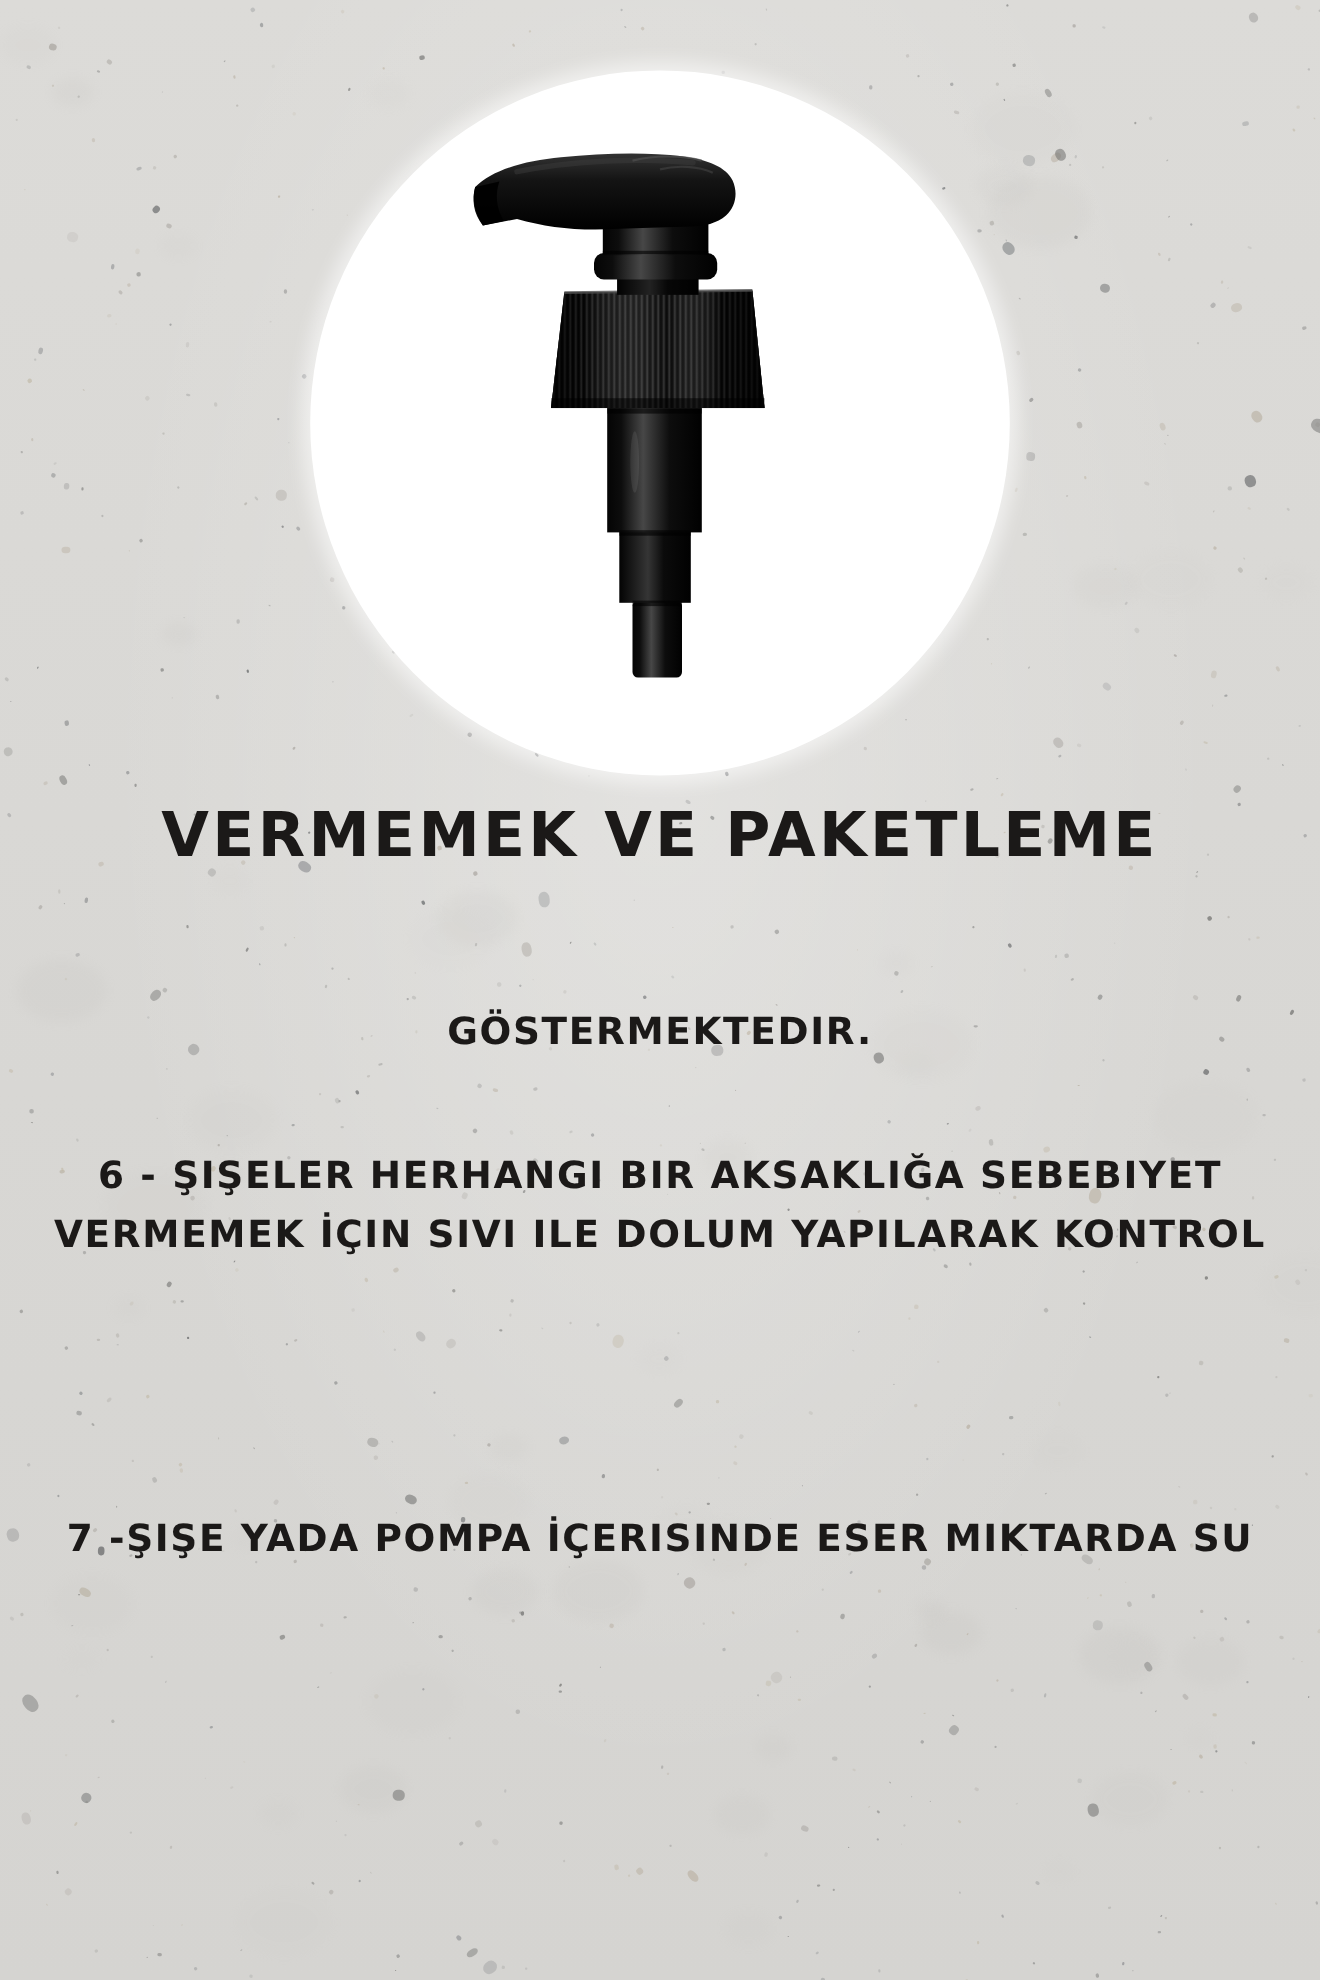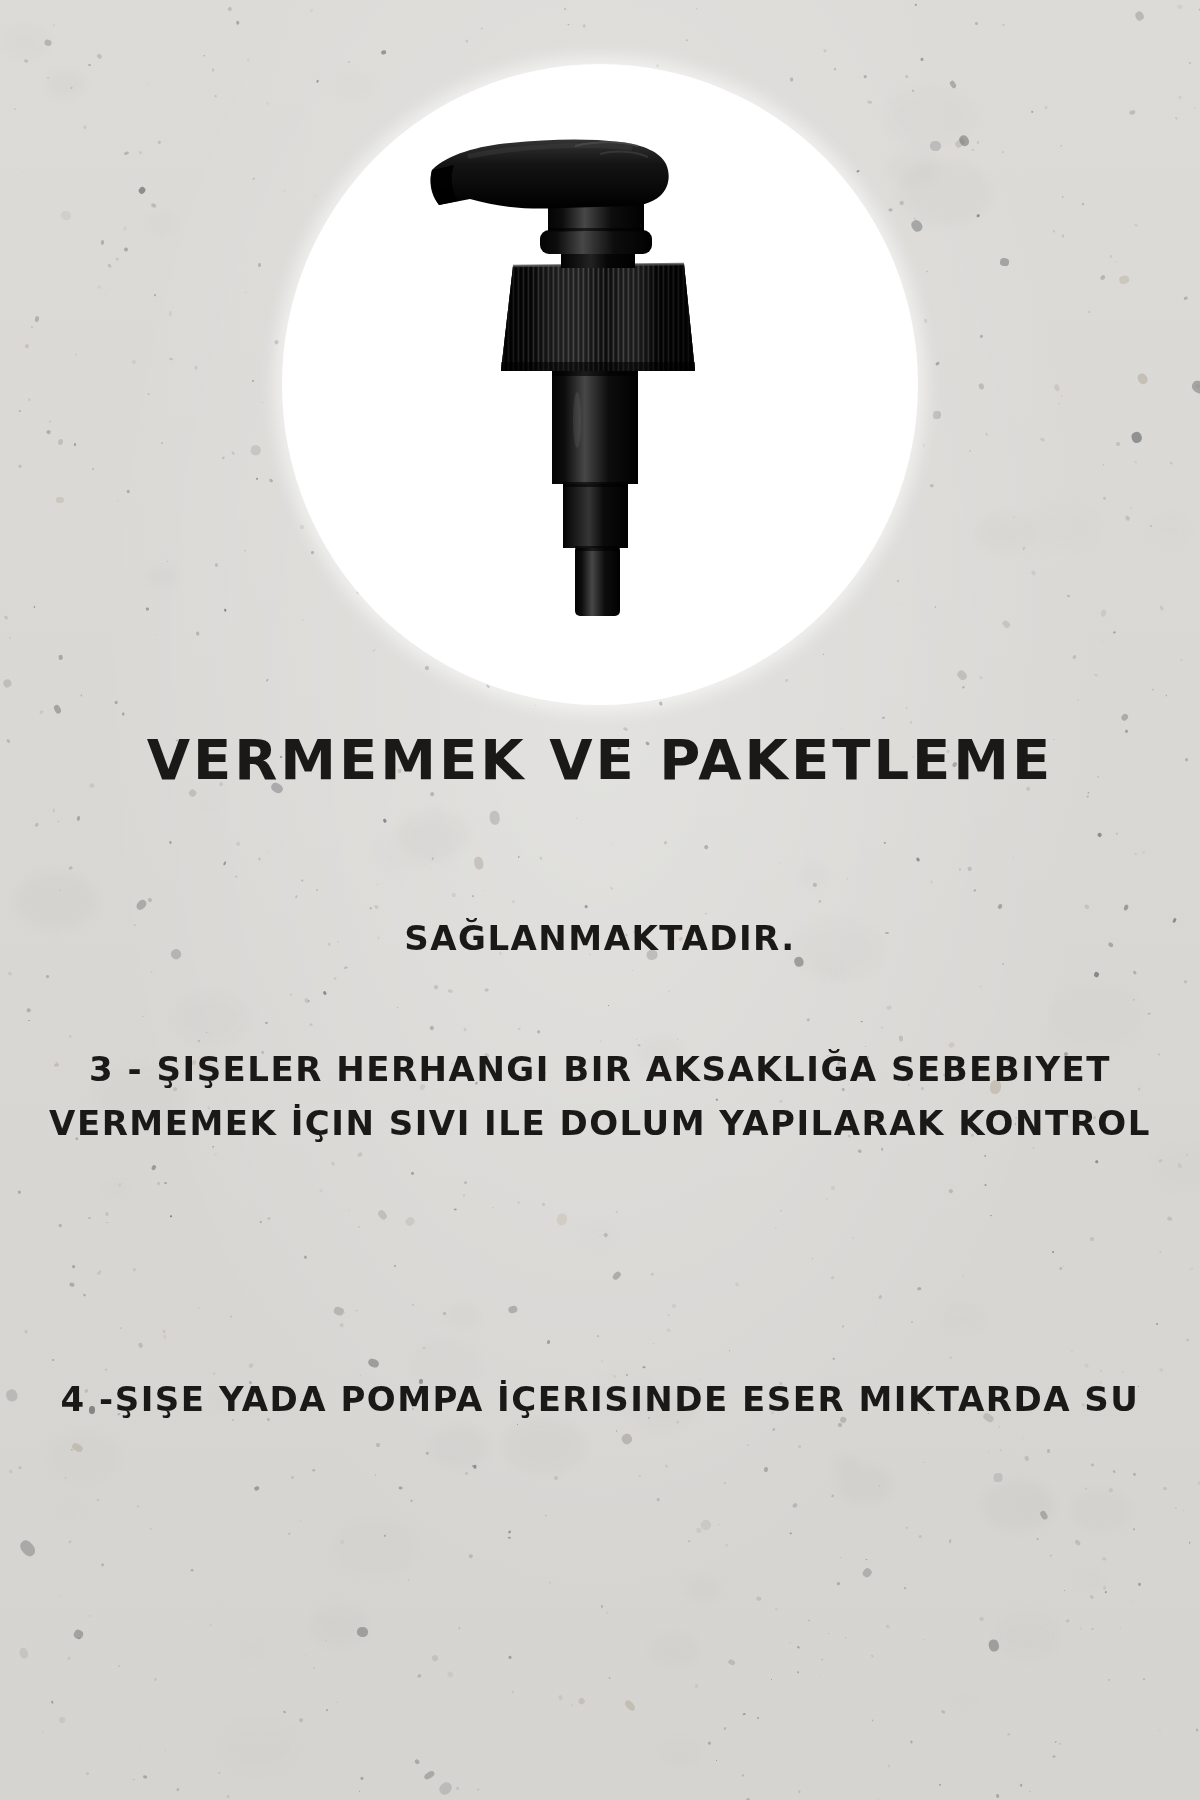--- a/index.html
+++ b/index.html
@@ -1040,29 +1040,29 @@
     <path d="M432 170 C429 181, 430 194, 439 205 L458 201 C451 189, 450 176, 454 165 Z" fill="#000000" opacity="0.9"></path>
     <path d="M470 156 C520 146, 585 143, 630 148" fill="none" stroke="#3f3f3f" stroke-width="5" opacity="0.45" stroke-linecap="round"></path>
     <path d="M575 146 C595 141, 620 141, 638 146" fill="none" stroke="#555555" stroke-width="2" opacity="0.6"></path>
     <path d="M600 154 C615 150, 635 151, 648 157" fill="none" stroke="#4a4a4a" stroke-width="2" opacity="0.5"></path>
   </g>
 </svg>
 
 <div class="page-title">VERMEMEK VE PAKETLEME</div>
 
 <div class="info-item" id="item-1">
-  <div class="line">SAĞLANMAKTADIR.</div>
+  <div class="line">GÖSTERMEKTEDIR.</div>
 </div>
 
 <div class="info-item" id="item-2">
-  <div class="line">3 - ŞIŞELER HERHANGI BIR AKSAKLIĞA SEBEBIYET</div>
+  <div class="line">6 - ŞIŞELER HERHANGI BIR AKSAKLIĞA SEBEBIYET</div>
   <div class="line">VERMEMEK İÇIN SIVI ILE DOLUM YAPILARAK KONTROL</div>
 </div>
 
 <div class="info-item" id="item-3">
 </div>
 
 <div class="info-item" id="item-4">
-  <div class="line">4 -ŞIŞE YADA POMPA İÇERISINDE ESER MIKTARDA SU</div>
+  <div class="line">7 -ŞIŞE YADA POMPA İÇERISINDE ESER MIKTARDA SU</div>
 </div>
 
 <div class="info-item" id="item-5">
 </div>
 
 </body></html>

